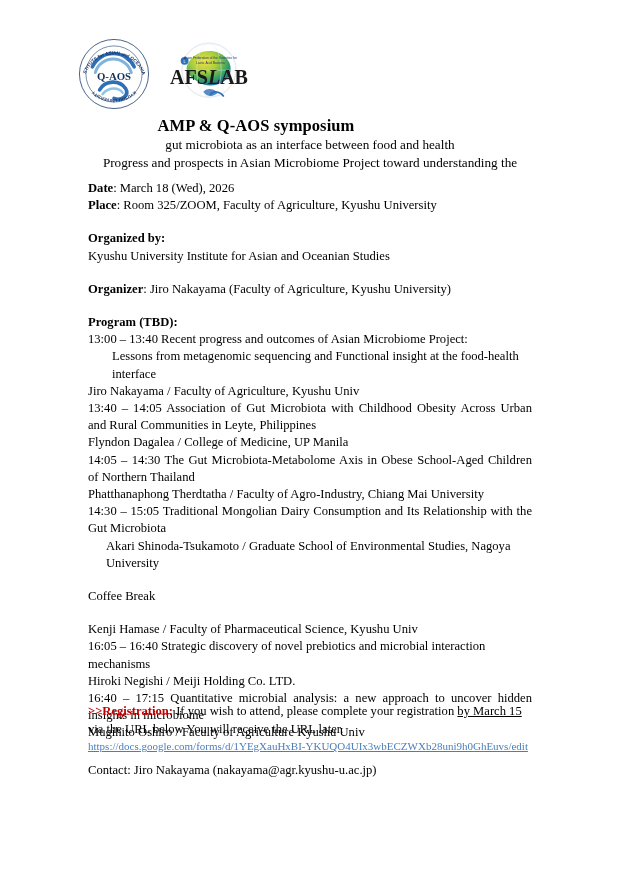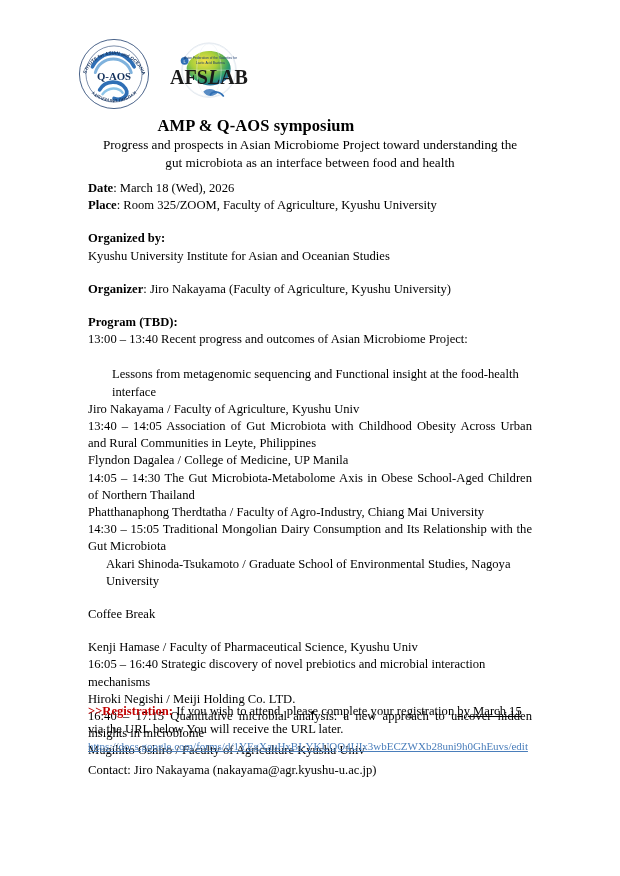--- a/index.html
+++ b/index.html
@@ -73,21 +73,21 @@
     left: 88px;
     top: 180px;
     width: 444px;
     font-size: 12.6px;
     line-height: 17.2px;
   }
   .line { white-space: normal; }
   .b { font-weight: bold; }
   .gap-md { height: 16px; }
 
-  .indent-1 { padding-left: 24px; margin-top: 18px; }
+  .indent-1 { padding-left: 24px; }
   .indent-2 { padding-left: 18px; }
   .right { text-align: left; }
   .just { text-align: justify; text-align-last: left; }
   .just-full { text-align: justify; }
 
   
   .reg-block {
     position: absolute;
     left: 88px;
     top: 703px;
@@ -167,22 +167,22 @@
       <text x="62" y="33" text-anchor="middle" font-family="Liberation Sans, sans-serif" font-size="4.6" fill="#1b3a6b">Lactic Acid Bacteria</text>
       <text x="60" y="62" text-anchor="middle" font-family="Liberation Serif, serif" font-size="28" font-weight="bold" fill="#1a1a1a">AFS<tspan font-style="italic" fill="#1a1a1a">L</tspan>AB</text>
       <path d="M 52,72 C 58,66 68,68 72,74 C 66,80 56,79 52,72 Z" fill="#2f6fb5" opacity="0.8"></path>
       <path d="M 62,76 C 66,70 76,72 80,78" fill="none" stroke="#2f6fb5" stroke-width="2.4" stroke-linecap="round"></path>
     </svg>
 
   </div>
 
   <div class="title-main">AMP &amp; Q-AOS symposium</div>
   <div class="title-sub">
+    <div>gut microbiota as an interface between food and health</div>
     <div>Progress and prospects in Asian Microbiome Project toward understanding the</div>
-    <div>gut microbiota as an interface between food and health</div>
   </div>
 
   <div class="body-block">
 
     <div class="line">
       <span class="b">Date</span><span>: March 18 (Wed), 2026</span>
     </div>
     <div class="line">
       <span class="b">Place</span><span>: Room 325/ZOOM, Faculty of Agriculture, Kyushu University</span>
     </div>

